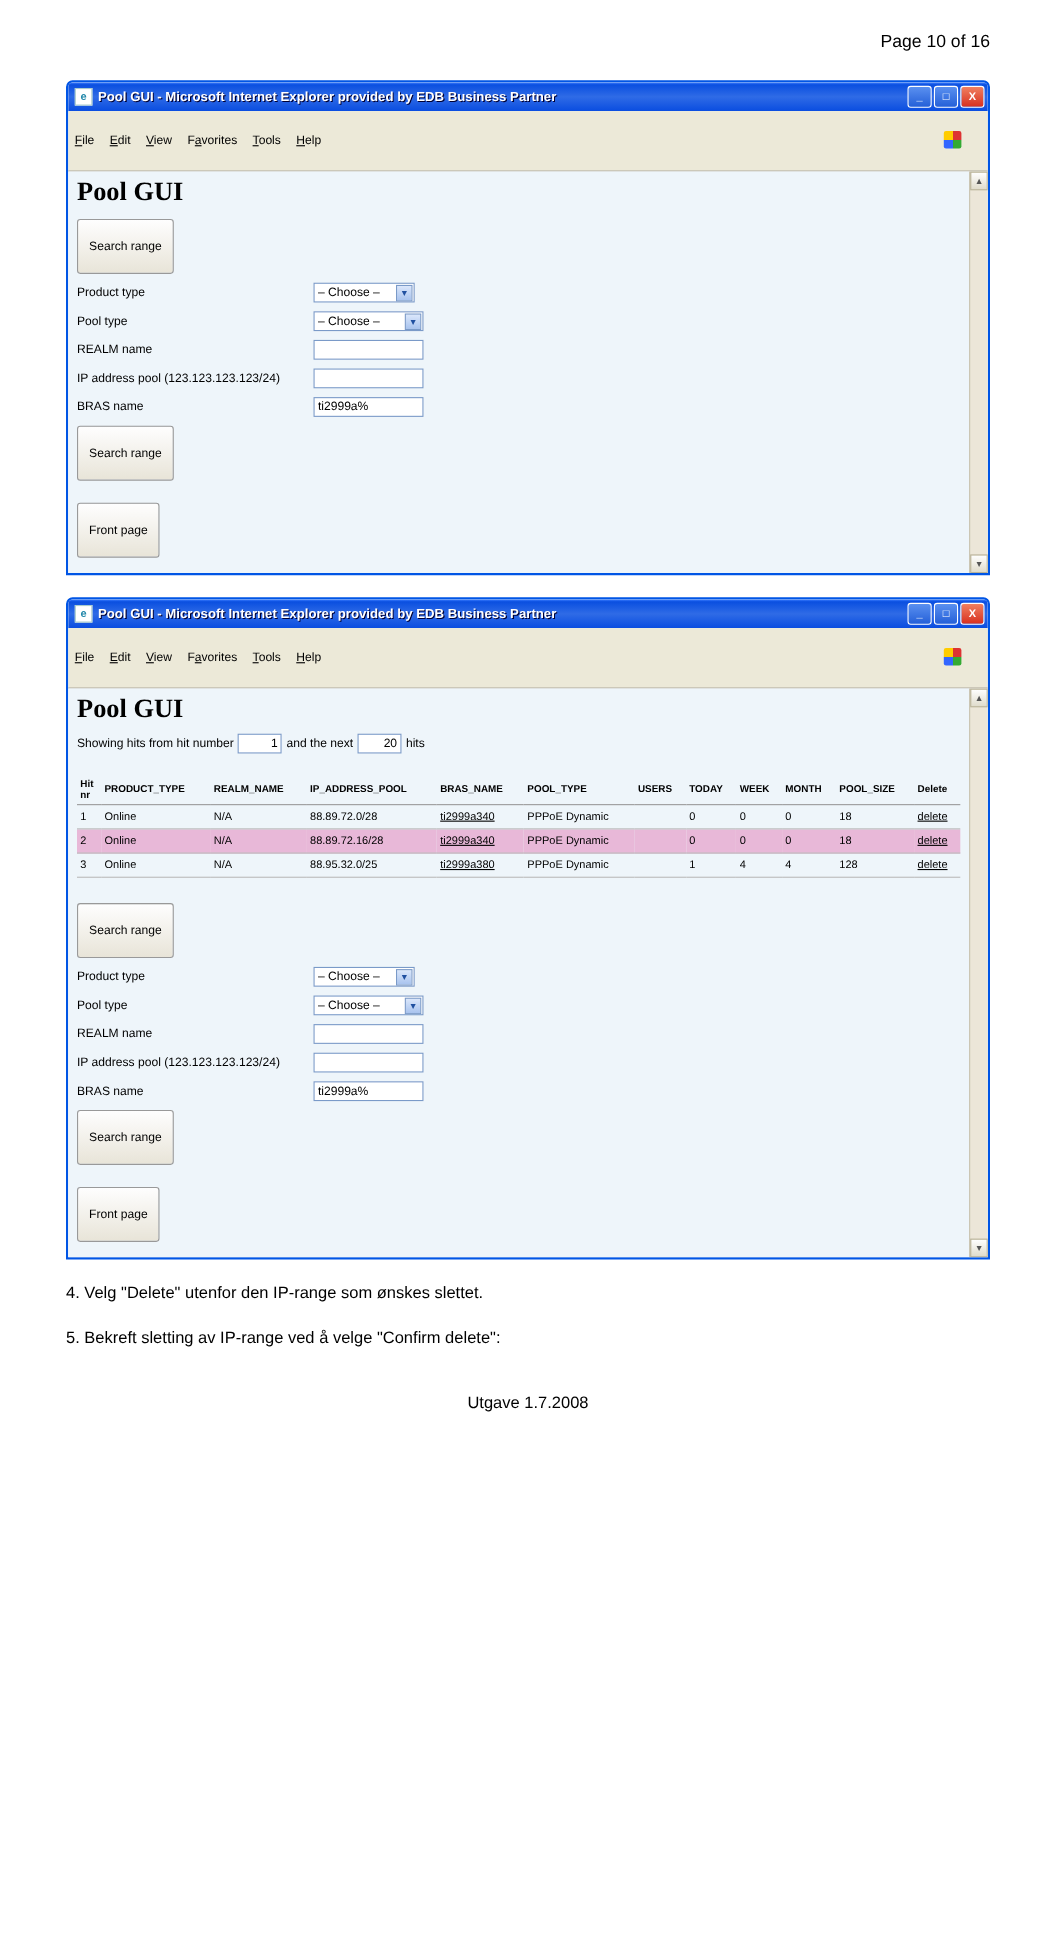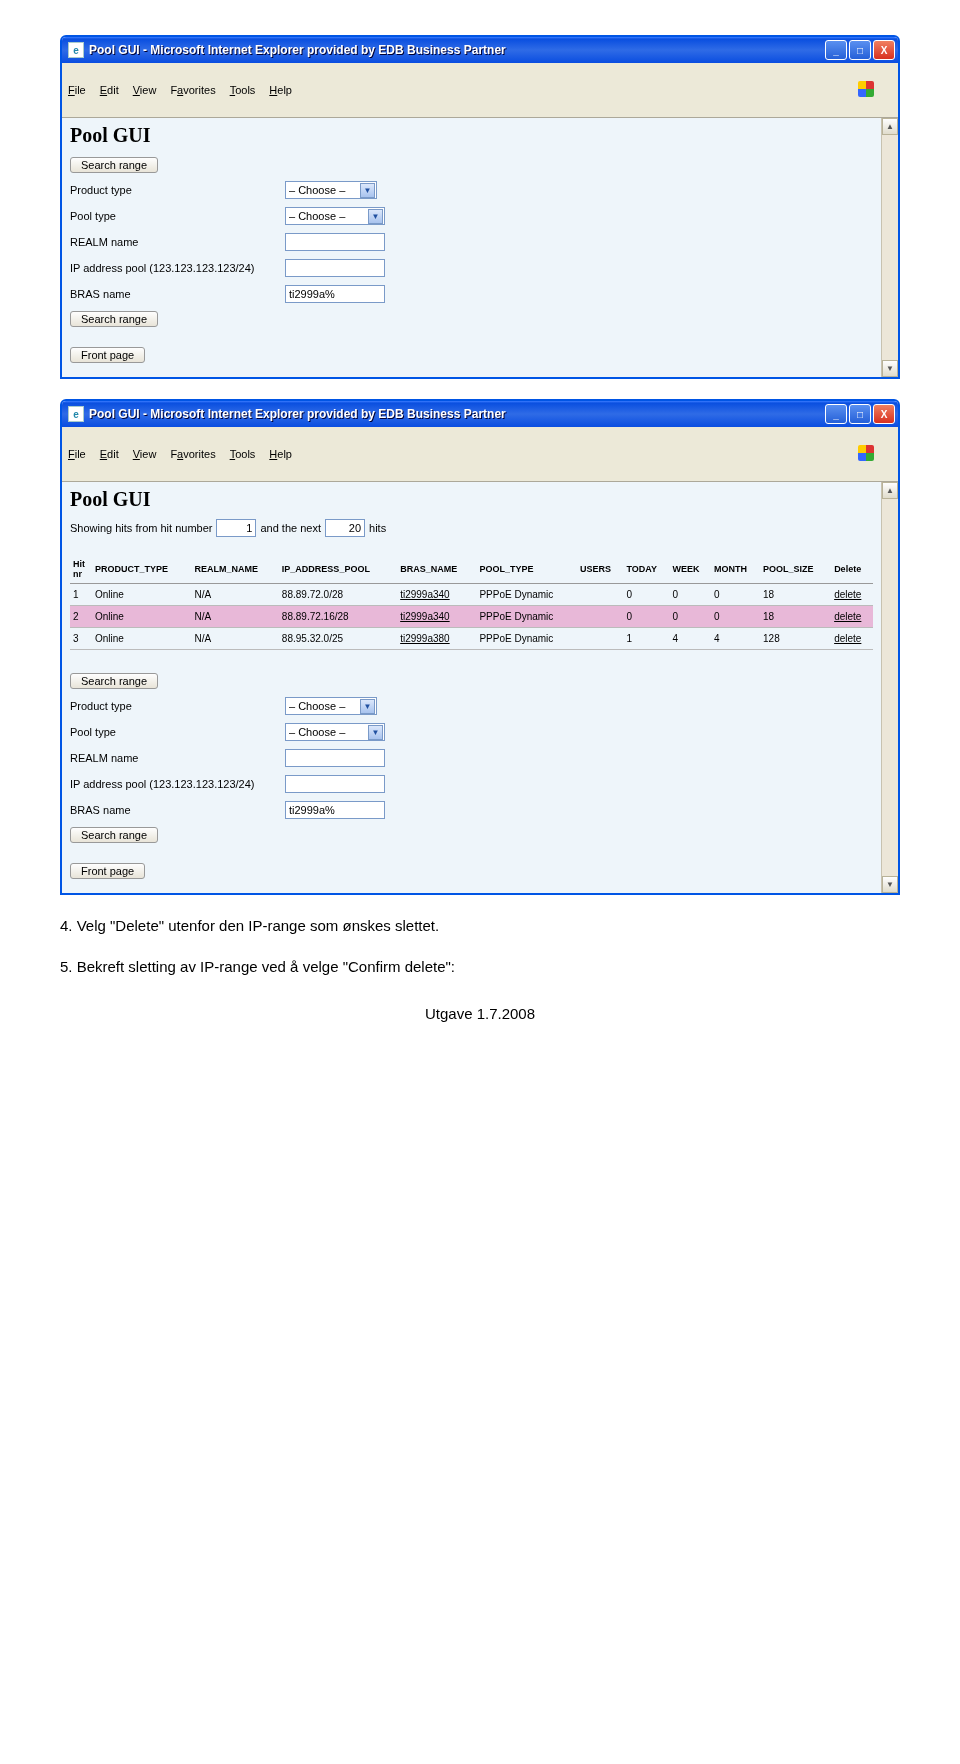--- a/index.html
+++ b/index.html
@@ -117,32 +117,32 @@
     background: linear-gradient(#fefefe,#e0dccc);
     border: 1px solid #b8b298;
     display: flex;
     align-items: center; justify-content: center;
     font-size: 8px;
     color: #555;
   }
   .vscroll .track { flex:1; }
 
   .app-title {
-    font-size: 20px;
+    font-size: 24px;
     font-weight: bold;
     color: #000;
     margin: 0 0 6px 0;
     font-family: "Times New Roman", serif;
   }
   .ui-btn {
     display: inline-block;
     background: linear-gradient(#fefefe,#e8e4d8);
     border: 1px solid #999;
     border-radius: 3px;
-    padding: 1px 10px;
+    padding: 18px 10px;
     font-size: 11px;
     font-family: Arial;
     margin: 4px 0;
     text-align: right;
   }
   .form-row {
     display: flex;
     align-items: center;
     padding: 4px 0;
     font-size: 11px;
@@ -200,27 +200,28 @@
     padding: 5px 3px;
     border-bottom: 1px solid #bbb;
   }
   .data-table tr.highlight td { background: #e8b8d8; }
   .data-table a { color: #000; text-decoration: underline; cursor: pointer; }
   .narrow-hit { width: 22px; }
 
   .footer-line {
     text-align: center;
     font-size: 15px;
-    margin-top: 28px;
+    margin-top: 40px;
   }
 </style>
 </head>
 <body>
 
 <div class="page">
+  <div class="page-header">Page 10 of 16</div>
 
   <div class="ie-window">
     <div class="titlebar">
       <span class="titlebar-icon">e</span>
       <span class="titlebar-text">Pool GUI - Microsoft Internet Explorer provided by EDB Business Partner</span>
       <div class="win-btns">
         <span class="win-btn min">_</span>
         <span class="win-btn max">□</span>
         <span class="win-btn close">X</span>
       </div>

